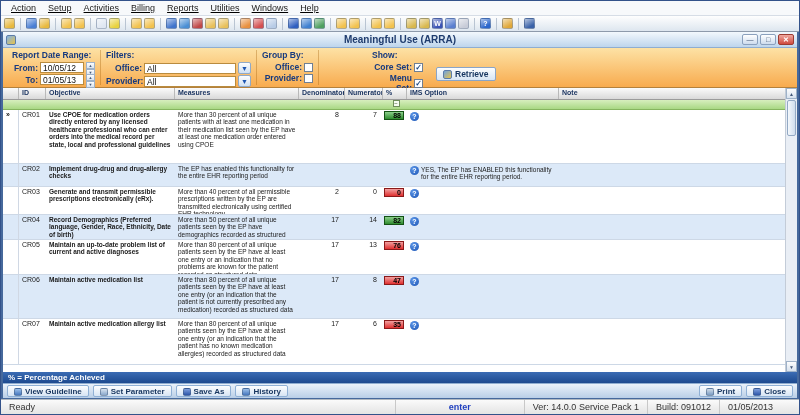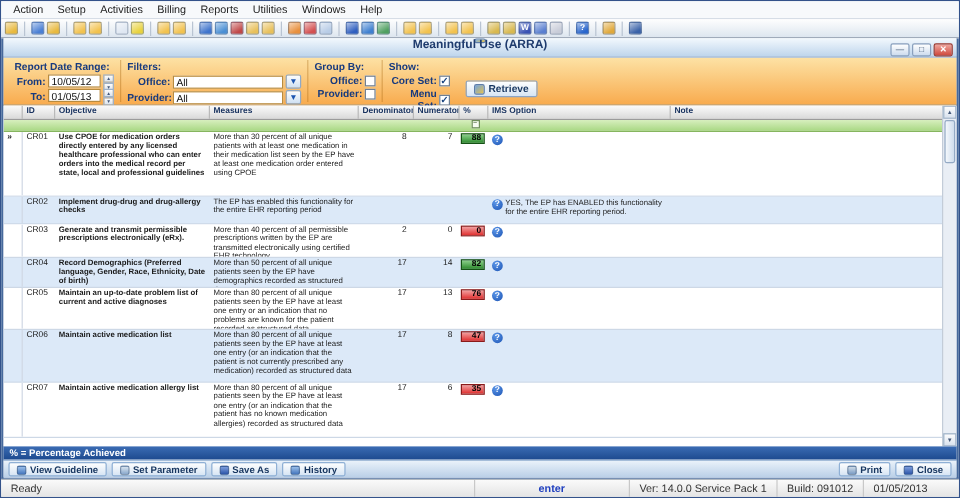--- a/index.html
+++ b/index.html
@@ -1,31 +1,31 @@
 <!DOCTYPE html>
 <html><head>
 <meta charset="utf-8">
 <style>
   * { box-sizing: border-box; margin: 0; padding: 0; }
   html,body { width:800px; height:415px; overflow:hidden; }
   body { font-family:"Liberation Sans", sans-serif; background:#e8edf3; }
   .app { width:800px; height:415px; display:flex; flex-direction:column; border:1px solid #33528a; background:#f4f7fa; }
 
   
-  .menubar { height:15px; background:#f7f9fb; border-bottom:1px solid #d6dde6; display:flex; align-items:center; padding:0 4px; }
+  .menubar { height:15px; background:#f7f9fb; border-bottom:1px solid #d6dde6; display:flex; align-items:center; padding:0 4px;text-decoration:underline; }
   .mitem { font-size:9px; color:#222; padding:1px 6px; cursor:default; }
 
   
   .toolbar { height:16px; background:linear-gradient(#fefefe,#dde6ef); border-bottom:1px solid #8d9aab; display:flex; align-items:center; padding:0 3px; gap:2px; }
   .tico { width:11px; height:11px; border-radius:2px; border:1px solid rgba(90,110,140,.45); font-size:7px; font-weight:bold; color:#fff; text-align:center; line-height:10px; flex:0 0 auto; }
   .tsep { width:1px; height:12px; background:#b9c4d2; margin:0 3px; flex:0 0 auto; }
 
   
   .childwin { flex:1; display:flex; flex-direction:column; border-left:2px solid #46699c; border-right:2px solid #46699c; border-bottom:1px solid #46699c; background:#fff; }
-  .titlebar { height:16px; background:linear-gradient(#f2f8fd,#bed5ec); border-bottom:1px solid #8fadd0; display:flex; align-items:center; padding:0 3px; position:relative;flex-direction:column; }
+  .titlebar { height:16px; background:linear-gradient(#f2f8fd,#bed5ec); border-bottom:1px solid #8fadd0; display:flex; align-items:center; padding:0 3px; position:relative; }
   .wicon { width:10px; height:10px; border-radius:2px; background:linear-gradient(140deg,#7fb2e8,#e8c34a); border:1px solid #5c7ca8; }
   .wtitle { position:absolute; left:0; right:0; text-align:center; font-size:10px; color:#1f3c6e; font-weight:600; }
   .wctrls { margin-left:auto; display:flex; gap:2px; position:relative; z-index:1; }
   .wbtn { width:16px; height:11px; border:1px solid #8aa0bd; border-radius:2px; background:linear-gradient(#ffffff,#cddcee); font-size:7px; line-height:9px; text-align:center; color:#3a506e; }
   .wbtn.close { background:linear-gradient(#f0a8a0,#cf4a3e); border-color:#9c3a30; color:#fff; font-weight:bold; }
 
   
   .filterbar { height:40px; background:linear-gradient(#fde2a5,#f8ab4e); border-bottom:1px solid #b4813c; display:flex; padding:2px 4px; }
   .fsec { padding:0 5px; border-right:1px solid rgba(160,95,10,.35); display:flex; flex-direction:column; }
   .fsec-title { font-size:8.5px; font-weight:bold; color:#173a7e; margin-bottom:1px; }
@@ -208,21 +208,21 @@
         <div class="frow">
           <span class="flabel w40">Office:</span>
           <span class="cbox"></span>
         </div>
         <div class="frow">
           <span class="flabel w40">Provider:</span>
           <span class="cbox"></span>
         </div>
       </div>
 
-      <div class="fsec" style="border-right:none;">
+      <div class="fsec" style="border-right:none;margin-left:48px;">
         <div class="fsec-title">Show:</div>
         <div class="frow">
           <span class="flabel w40">Core Set:</span>
           <span class="cbox">✓</span>
         </div>
         <div class="frow">
           <span class="flabel w40">Menu Set:</span>
           <span class="cbox">✓</span>
         </div>
       </div>

